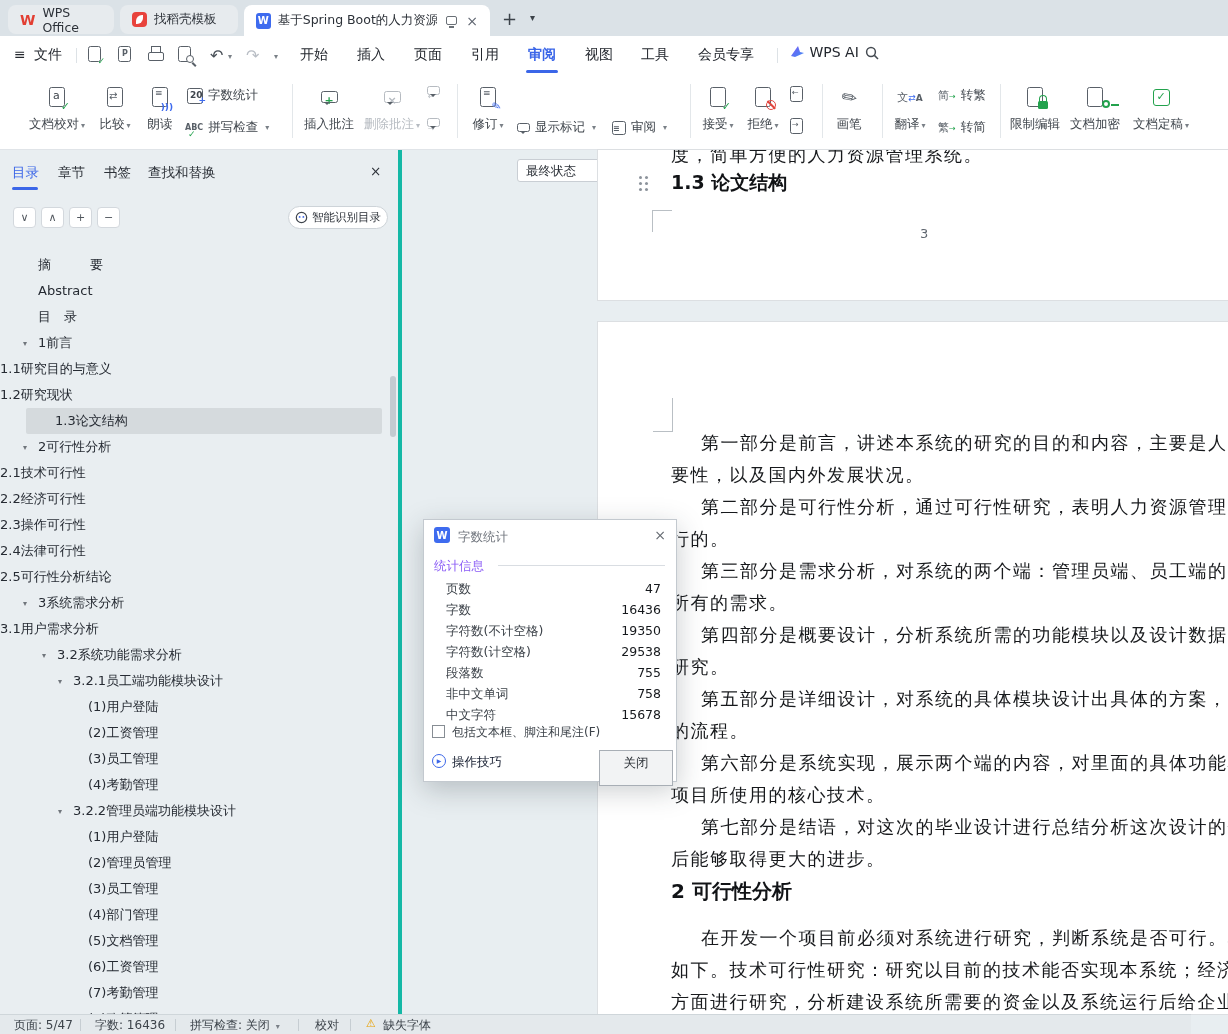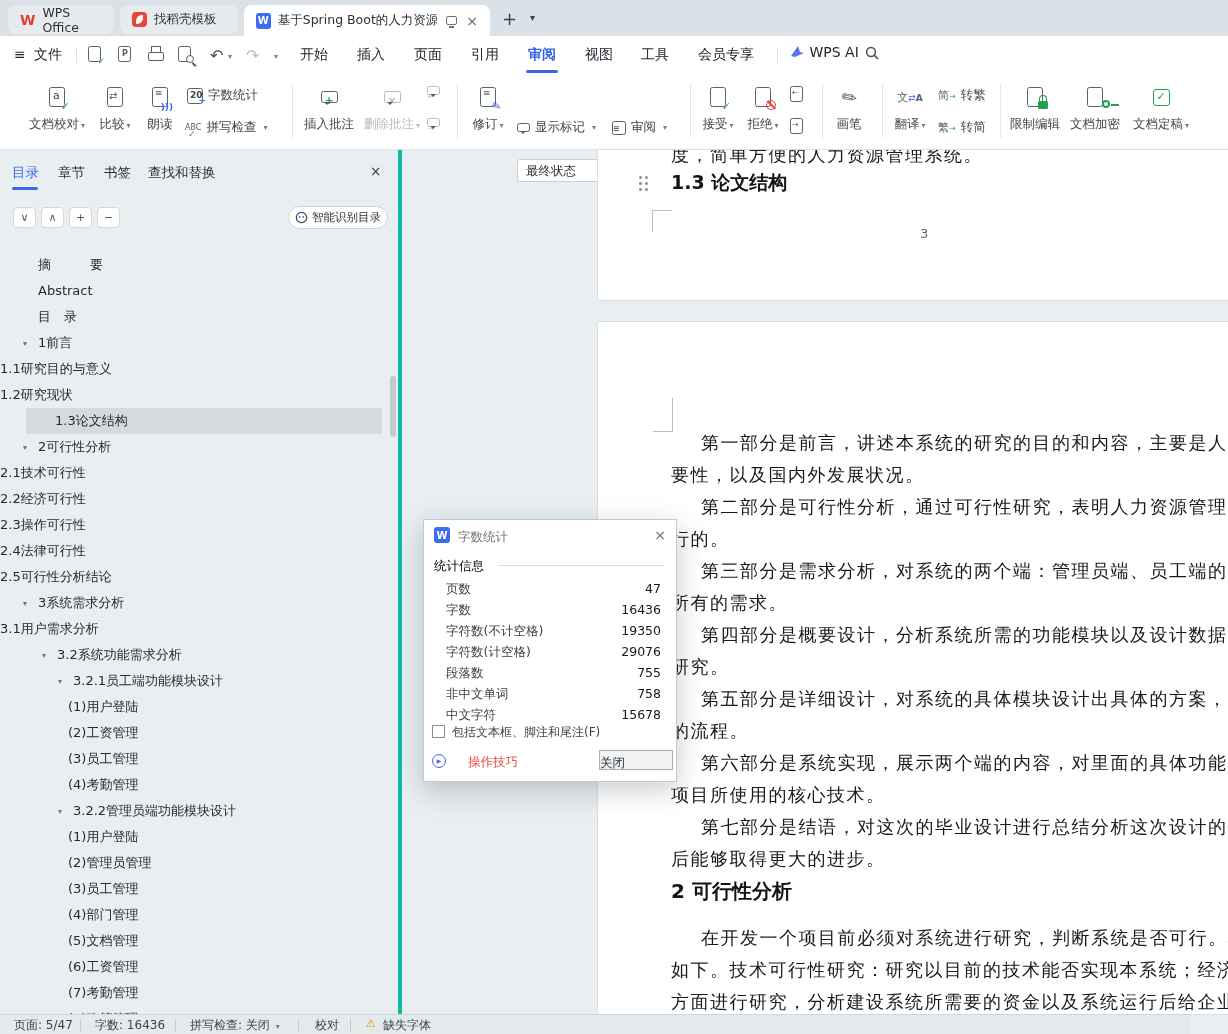--- a/index.html
+++ b/index.html
@@ -64,49 +64,49 @@
 .stab{position:absolute;top:14px;font-size:13.5px;color:#2c3138}
 .stab.active{color:#3b66e8}
 #stab-underline{position:absolute;left:12px;top:37px;width:26px;height:3px;border-radius:2px;background:#3b66e8}
 .navbtn{position:absolute;top:57px;width:23px;height:21px;background:#fff;border:1px solid #d3d8dd;border-radius:4px;text-align:center;font-size:11px;color:#51575e;line-height:19px}
 #smart-toc{position:absolute;left:288px;top:56px;width:100px;height:23px;background:#fff;border:1px solid #cdd3d8;border-radius:12px;font-size:11.5px;color:#2c3138;display:flex;align-items:center;justify-content:center;gap:4px}
 .trow{position:absolute;left:0;right:6px;height:26px;line-height:26px;font-size:13px;color:#262b33;white-space:nowrap;overflow:hidden}
 .trow .ar{position:absolute;font-size:8px;color:#70767c;top:1px}
 .t0{padding-left:38px}.t0a{padding-left:38px}.t0a .ar{left:23px}
 .t1{}.t1a{padding-left:57px}.t1a .ar{left:42px}
 .t2a{padding-left:73px}.t2a .ar{left:58px}
-.t3{padding-left:68px}
+.t3{padding-left:88px}
 .trow.sel{left:26px;right:16px;background:#d5dadd;border-radius:2px;padding-left:29px}
 #sb-thumb{position:absolute;left:390px;top:226px;width:6px;height:61px;border-radius:3px;background:#c3cbd1}
 
 .page{position:absolute;left:598px;width:680px;background:#fff;box-shadow:0 0 0 1px #dcdfe2}
 #page1{top:150px;height:150px;overflow:hidden}
 #page2{top:322px;height:692px}
 .dline{position:absolute;left:73px;white-space:nowrap;font-size:18px;letter-spacing:1.5px;color:#17191c;line-height:26px}
 .dline.ind{left:103px}
 .dhead{position:absolute;left:73px;white-space:nowrap;font-weight:bold;color:#111316}
 .dots{position:absolute;left:41px;top:26px;width:3px;height:3px;border-radius:50%;background:#8c939b;box-shadow:6px 0 0 #8c939b,0 6px 0 #8c939b,6px 6px 0 #8c939b,0 12px 0 #8c939b,6px 12px 0 #8c939b}
 .corner1{position:absolute;left:54px;top:60px;width:20px;height:22px;border-left:1px solid #b9bfc4;border-top:1px solid #b9bfc4}
 .corner2{position:absolute;left:55px;top:76px;width:20px;height:34px;border-right:1px solid #b9bfc4;border-bottom:1px solid #b9bfc4}
 .pagenum{position:absolute;left:322px;top:76px;font-size:13px;color:#606770}
 
 #dialog{position:absolute;left:423px;top:519px;width:254px;height:263px;background:#fff;border:1px solid #c3c9cf;box-shadow:0 8px 26px rgba(40,50,60,.25);z-index:20;font-size:12.5px}
 #dialog .dtitle{position:absolute;left:34px;top:9px;color:#71767e}
 #dialog .wbadge{position:absolute;left:10px;top:7px}
 #dlg-close{position:absolute;right:10px;top:7px;font-size:14px;color:#666b72}
-.dsection{position:absolute;left:10px;top:38px;color:#000000}
+.dsection{position:absolute;left:10px;top:38px;color:#8b5cf6}
 .dsecline{position:absolute;left:74px;right:11px;top:45px;height:1px;background:#d9dde2}
 .drow{position:absolute;left:22px;right:15px;height:20px}
 .drow .lab{position:absolute;left:0;color:#3c4249}
 .drow .val{position:absolute;right:0;color:#15181c}
 .chkbox{position:absolute;left:8px;top:205px;width:13px;height:13px;border:1px solid #878d94;background:#fff}
 .chklab{position:absolute;left:28px;top:204px;color:#3c4249;font-size:12px}
 .playc{position:absolute;left:8px;top:234px;width:14px;height:14px;border:1px solid #3b66e8;border-radius:50%;color:#3b66e8;font-size:6px;text-align:center;line-height:12px}
-.tiplink{position:absolute;left:44px;top:234px;color:#ef4444}
-#dlg-closebtn{position:absolute;left:175px;top:230px;width:74px;height:20px;background:#f2f3f4;border:1px solid #a8aeb5;line-height:24px;color:#2b3036}
+.tiplink{position:absolute;left:28px;top:234px;color:#0f172a}
+#dlg-closebtn{position:absolute;left:175px;top:230px;width:74px;height:36px;background:#f2f3f4;border:1px solid #a8aeb5;text-align:center;line-height:24px;color:#2b3036}
 
 #statusbar{position:absolute;left:0;top:1014px;width:1191px;height:20px;background:#e4e9ec;border-top:1px solid #cfd6da;z-index:15;font-size:12px;color:#3c434a}
 .sitem{position:absolute;top:2px;white-space:nowrap}
 .sdiv{position:absolute;top:4px;width:1px;height:12px;background:#c6cdd2}
 .warn{color:#e8a000;font-size:11px}
 </style>
 </head>
 <body>
 
 <div id="tabbar">
@@ -192,21 +192,21 @@
         </span>
       </span>
     <span>朗读</span>
   </div>
 
   <div class="rsmall" style="left:187px;top:13px">
     <span class="box12"><span style="padding-left:2px">20</span><i class="bl" style="position:absolute;right:-4px;bottom:-4px;font-size:9px;font-weight:bold">+</i></span>
     <span>字数统计</span>
   </div>
   <div class="rsmall" style="left:185px;top:45px">
-    <span style="font-size:8px;font-weight:normal;color:#596068;position:relative">ABC<i class="gr" style="position:absolute;left:3px;bottom:-7px;font-size:9px">✓</i></span>
+    <span style="font-size:8px;font-weight:bold;color:#596068;position:relative">ABC<i class="gr" style="position:absolute;left:3px;bottom:-7px;font-size:9px">✓</i></span>
     <span>拼写检查</span>
       <span class="caret">▾</span>
   </div>
 
   <div class="rdiv" style="left:292px"></div>
 
   <div class="rbtn" style="left:300px;width:58px">
     <span class="ric">
         <span class="cmt"><i class="a-br gr">+</i></span>
       </span>
@@ -430,21 +430,21 @@
   <div class="drow" style="top:82px">
       <span class="lab">字数</span>
       <span class="val">16436</span>
     </div>
   <div class="drow" style="top:103px">
       <span class="lab">字符数(不计空格)</span>
       <span class="val">19350</span>
     </div>
   <div class="drow" style="top:124px">
       <span class="lab">字符数(计空格)</span>
-      <span class="val">29076</span>
+      <span class="val">29538</span>
     </div>
   <div class="drow" style="top:145px">
       <span class="lab">段落数</span>
       <span class="val">755</span>
     </div>
   <div class="drow" style="top:166px">
       <span class="lab">非中文单词</span>
       <span class="val">758</span>
     </div>
   <div class="drow" style="top:187px">

